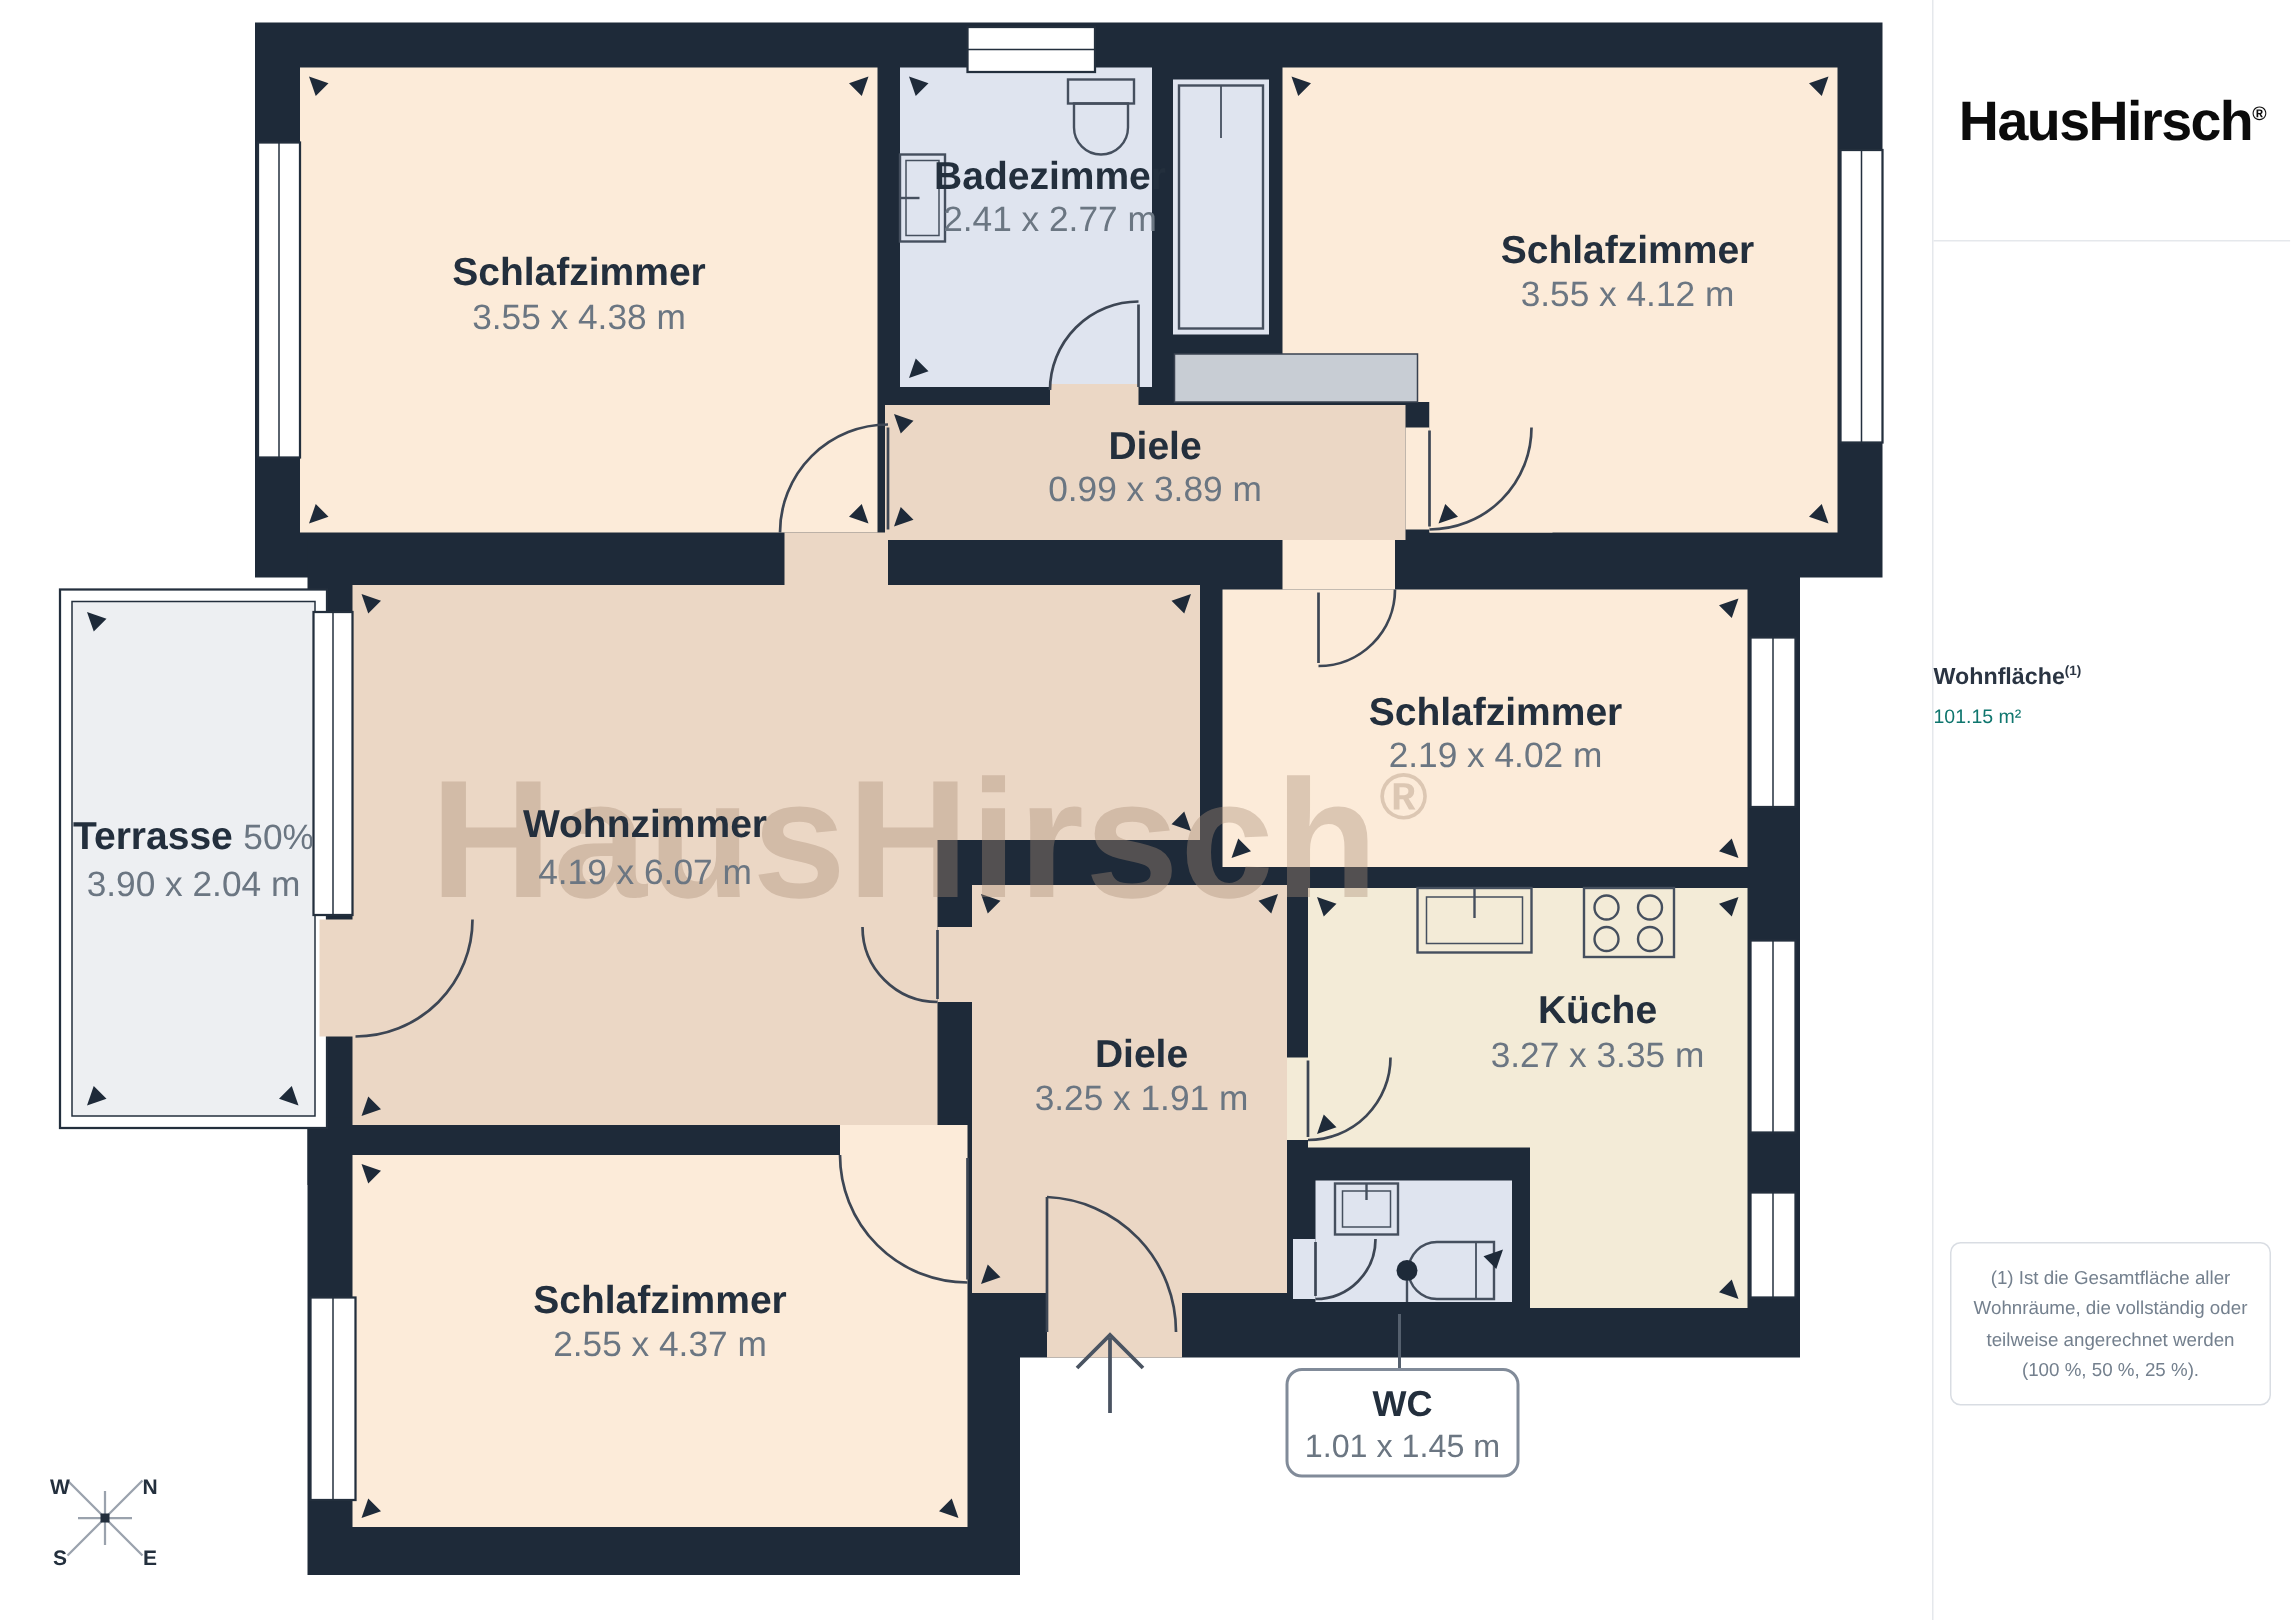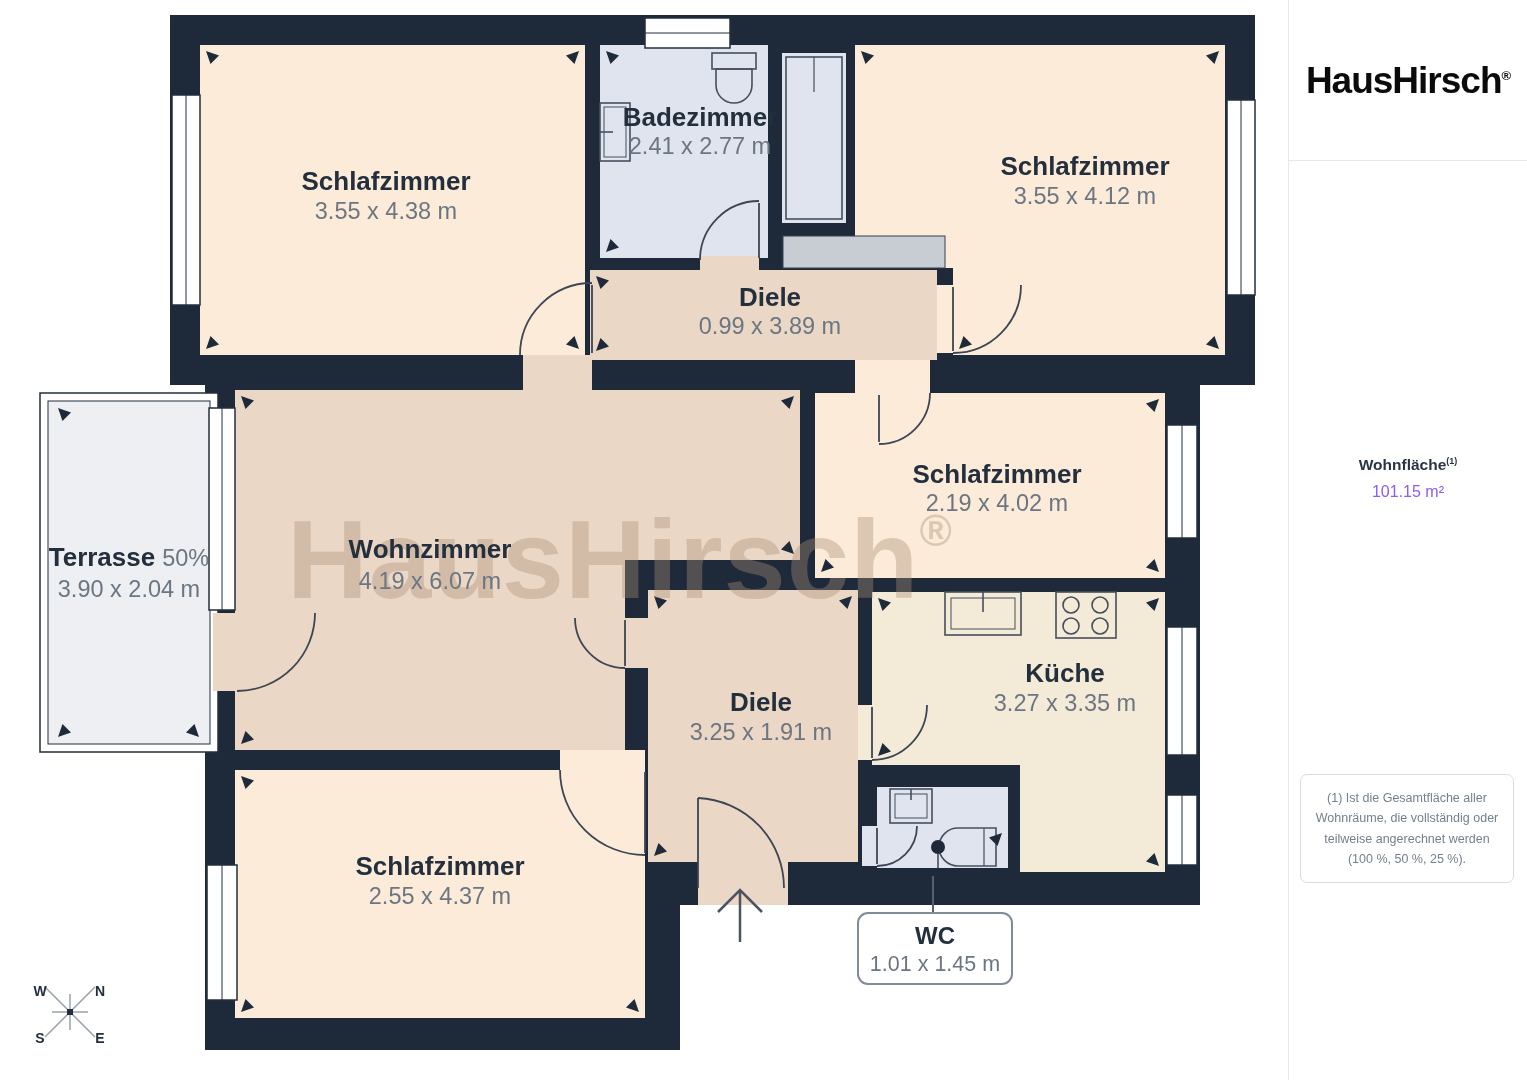--- a/index.html
+++ b/index.html
@@ -7,28 +7,28 @@
           font-family:"Liberation Sans", sans-serif; background:#ffffff; }
   .plan { position:absolute; left:0; top:0; }
 
   
   .sidebar { position:absolute; left:1288px; top:0; width:238px; height:1080px;
              border-left:1px solid #e5e8ec; background:#ffffff; }
   .logo { position:absolute; top:60px; left:0; width:100%; text-align:center;
           font-size:37px; font-weight:800; color:#0b0b0b; letter-spacing:-1px; white-space:nowrap; }
   .logo sup { font-size:13px; font-weight:700; }
   .logo-divider { position:absolute; top:160px; left:0; width:100%; border-top:1px solid #e5e8ec; }
-  .area-block { position:absolute; top:456px; left:0; width:100%; text-align:center; }
+  .area-block { position:absolute; top:442px; left:0; width:100%; }
   .area-label { font-size:15.5px; font-weight:700; color:#2a3442; }
   .area-label sup { font-size:9px; font-weight:700; }
-  .area-value { margin-top:9px; font-size:16px; color:#8b5cf6; }
+  .area-value { margin-top:9px; font-size:13px; color:#0f766e; }
   .note { position:absolute; left:11px; width:190px; padding:13px 11px;
           border:1px solid #d9dde3; border-radius:7px; font-size:12.5px;
           line-height:1.62; color:#74808e; text-align:center; background:#fff; }
-  .note-1 { top:774px; }
+  .note-1 { top:828px; }
   .note-2 { top:906px; height:146px; }
   .credit { margin-top:15px; font-size:13.5px; letter-spacing:.6px; color:#39424e; }
   .credit .n { font-weight:700; }
 
   
   .rt { font:700 26px "Liberation Sans",sans-serif; fill:#232f3d; }
   .rd { font:400 23.5px "Liberation Sans",sans-serif; fill:#6b7682; }
   .rt-sm { font:700 24px "Liberation Sans",sans-serif; fill:#232f3d; }
   .rd-sm { font:400 21.5px "Liberation Sans",sans-serif; fill:#6b7682; }
   .wm { font:700 112px "Liberation Sans",sans-serif; fill:#aa8e78; opacity:.38; letter-spacing:1px; }

